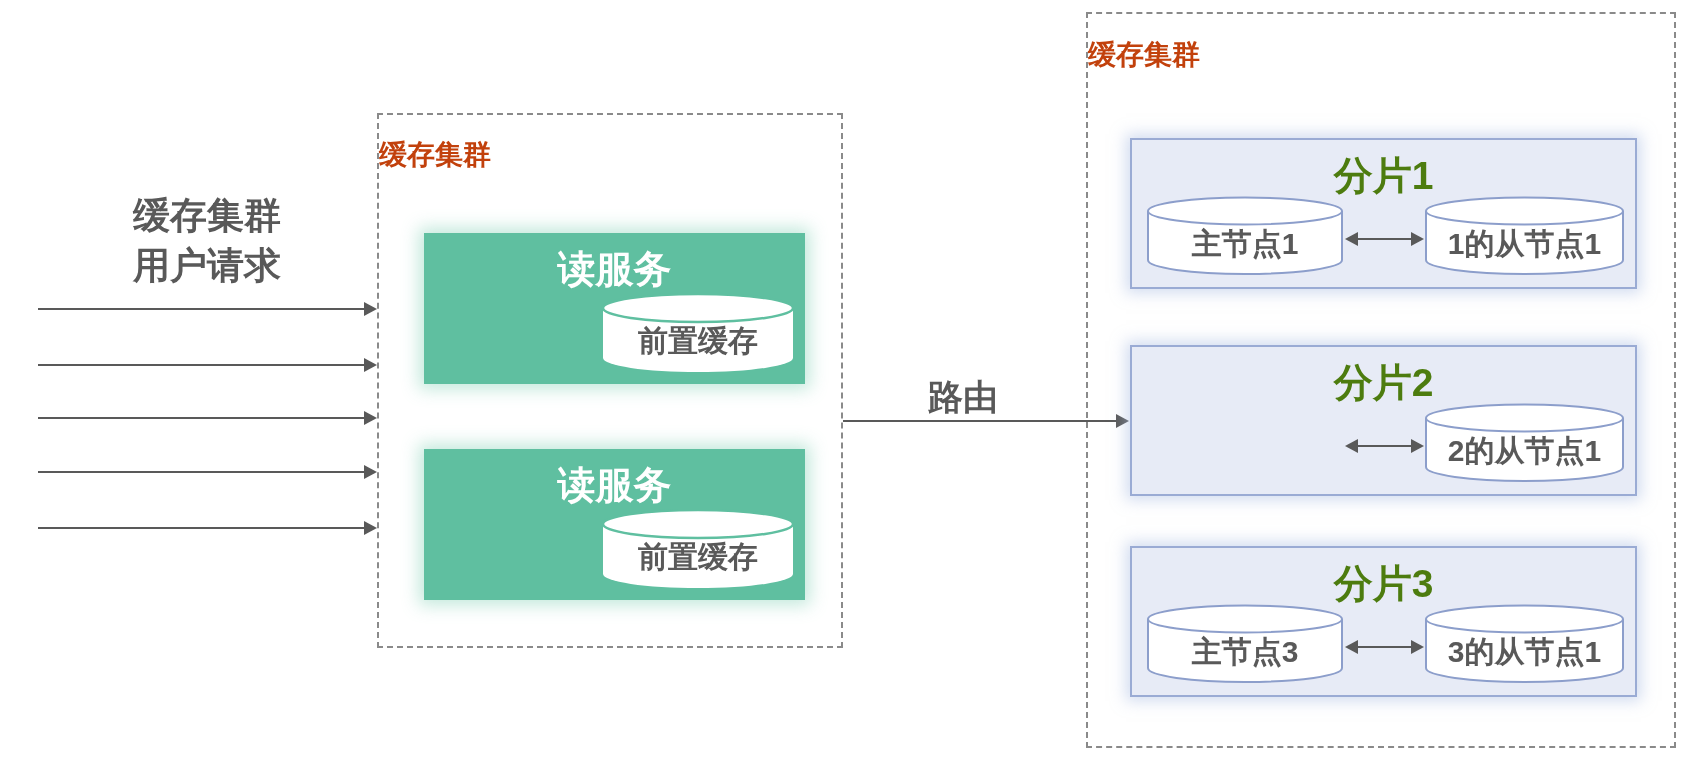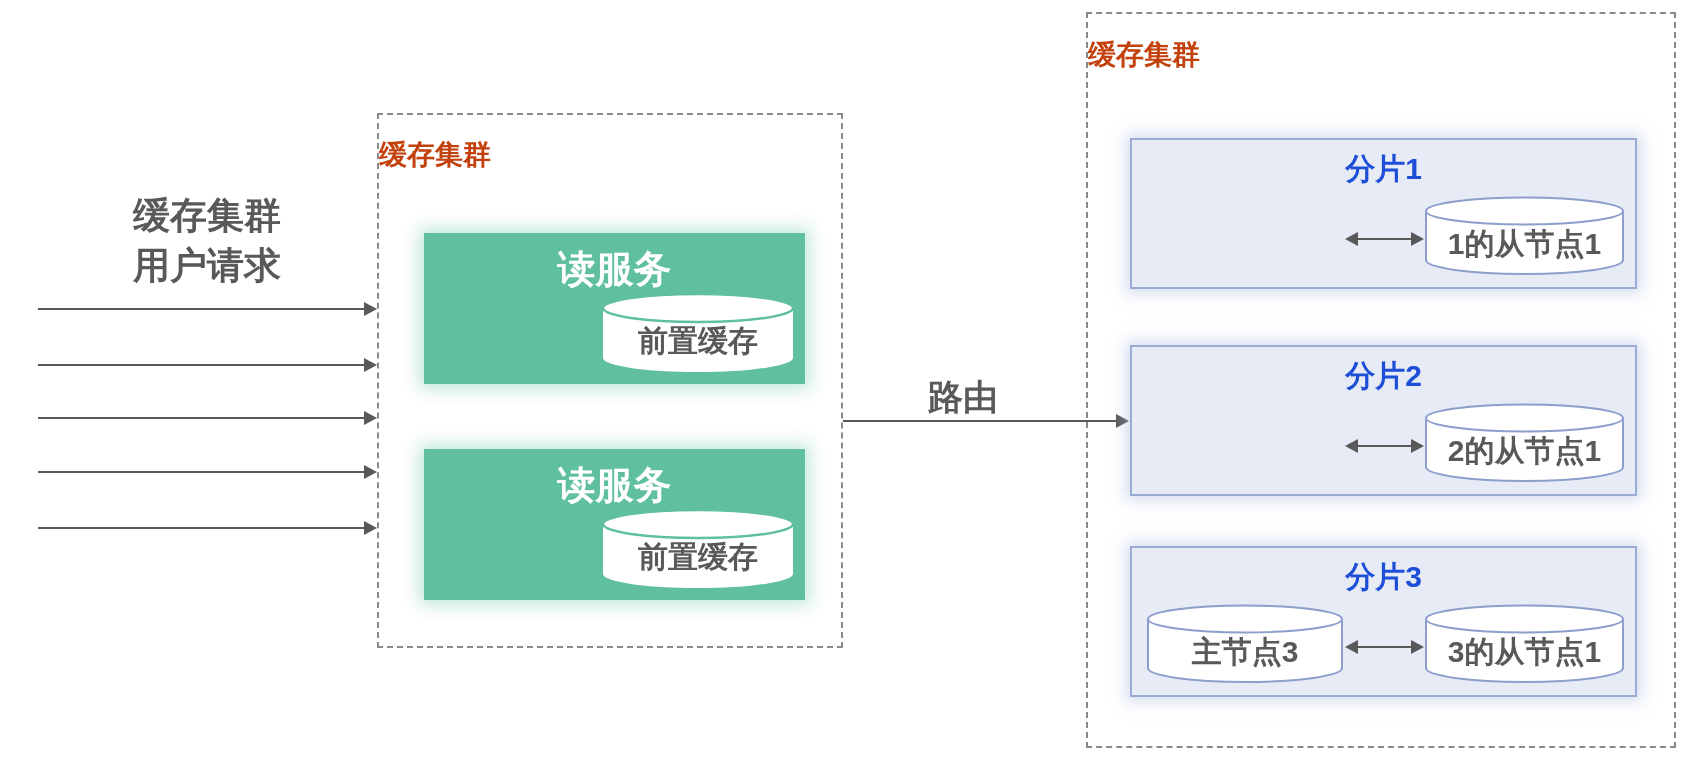--- a/index.html
+++ b/index.html
@@ -4,21 +4,21 @@
 <style>
   html,body{margin:0;padding:0;background:#ffffff;}
   body{font-family:"Liberation Sans","DejaVu Sans",sans-serif;}
   #canvas{position:relative;width:1694px;height:767px;background:#ffffff;overflow:hidden;}
 
   
   .lbl{position:absolute;color:#595959;font-weight:bold;white-space:nowrap;}
   .requests-label{left:89px;top:191px;width:236px;text-align:center;font-size:37px;line-height:50px;}
   .cluster-title{font-size:28px;color:#c2410c;text-align:left;}
   .service-title{font-size:38px;color:#ffffff;text-align:center;}
-  .shard-title{font-size:30px;color:#1d4ed8;text-align:center;}
+  .shard-title{font-size:39px;color:#4d7c0f;text-align:center;}
   .cyl-label{position:absolute;left:0;right:0;bottom:11px;text-align:center;
              font-size:30px;font-weight:bold;color:#595959;white-space:nowrap;}
   .route-label{left:883px;top:374px;width:160px;text-align:center;font-size:35px;color:#595959;}
 
   
   .dashed-box{position:absolute;border:2px dashed #8a8a8a;background:transparent;}
   .app-box{left:377px;top:113px;width:462px;height:531px;}
   .cache-box{left:1086px;top:12px;width:586px;height:732px;}
   .app-box .cluster-title{position:absolute;left:0;right:0;top:21px;}
   .cache-box .cluster-title{position:absolute;left:0;right:0;top:22px;}
@@ -98,20 +98,27 @@
   </div>
 
   <div class="lbl route-label">路由</div>
   <div class="arrow head-r route-arrow"></div>
 
   <div class="dashed-box cache-box">
     <div class="lbl cluster-title">缓存集群</div>
 
     <div class="shard shard-1">
       <div class="lbl shard-title">分片1</div>
+      <div class="cyl cyl-master">
+        <svg width="200" height="80" viewBox="0 0 200 80">
+          <path d="M3 15 L3 64 A97 14 0 0 0 197 64 L197 15" fill="#ffffff" stroke="#8c9ecb" stroke-width="2"></path>
+          <ellipse cx="100" cy="15" rx="97" ry="13.5" fill="#ffffff" stroke="#8c9ecb" stroke-width="2"></ellipse>
+        </svg>
+        <span class="cyl-label">主节点1</span>
+      </div>
       <div class="arrow head-l head-r repl-arrow"></div>
       <div class="cyl cyl-slave">
         <svg width="203" height="80" viewBox="0 0 203 80">
           <path d="M3 15 L3 64 A98.5 14 0 0 0 200 64 L200 15" fill="#ffffff" stroke="#8c9ecb" stroke-width="2"></path>
           <ellipse cx="101.5" cy="15" rx="98.5" ry="13.5" fill="#ffffff" stroke="#8c9ecb" stroke-width="2"></ellipse>
         </svg>
         <span class="cyl-label">1的从节点1</span>
       </div>
     </div>
 

